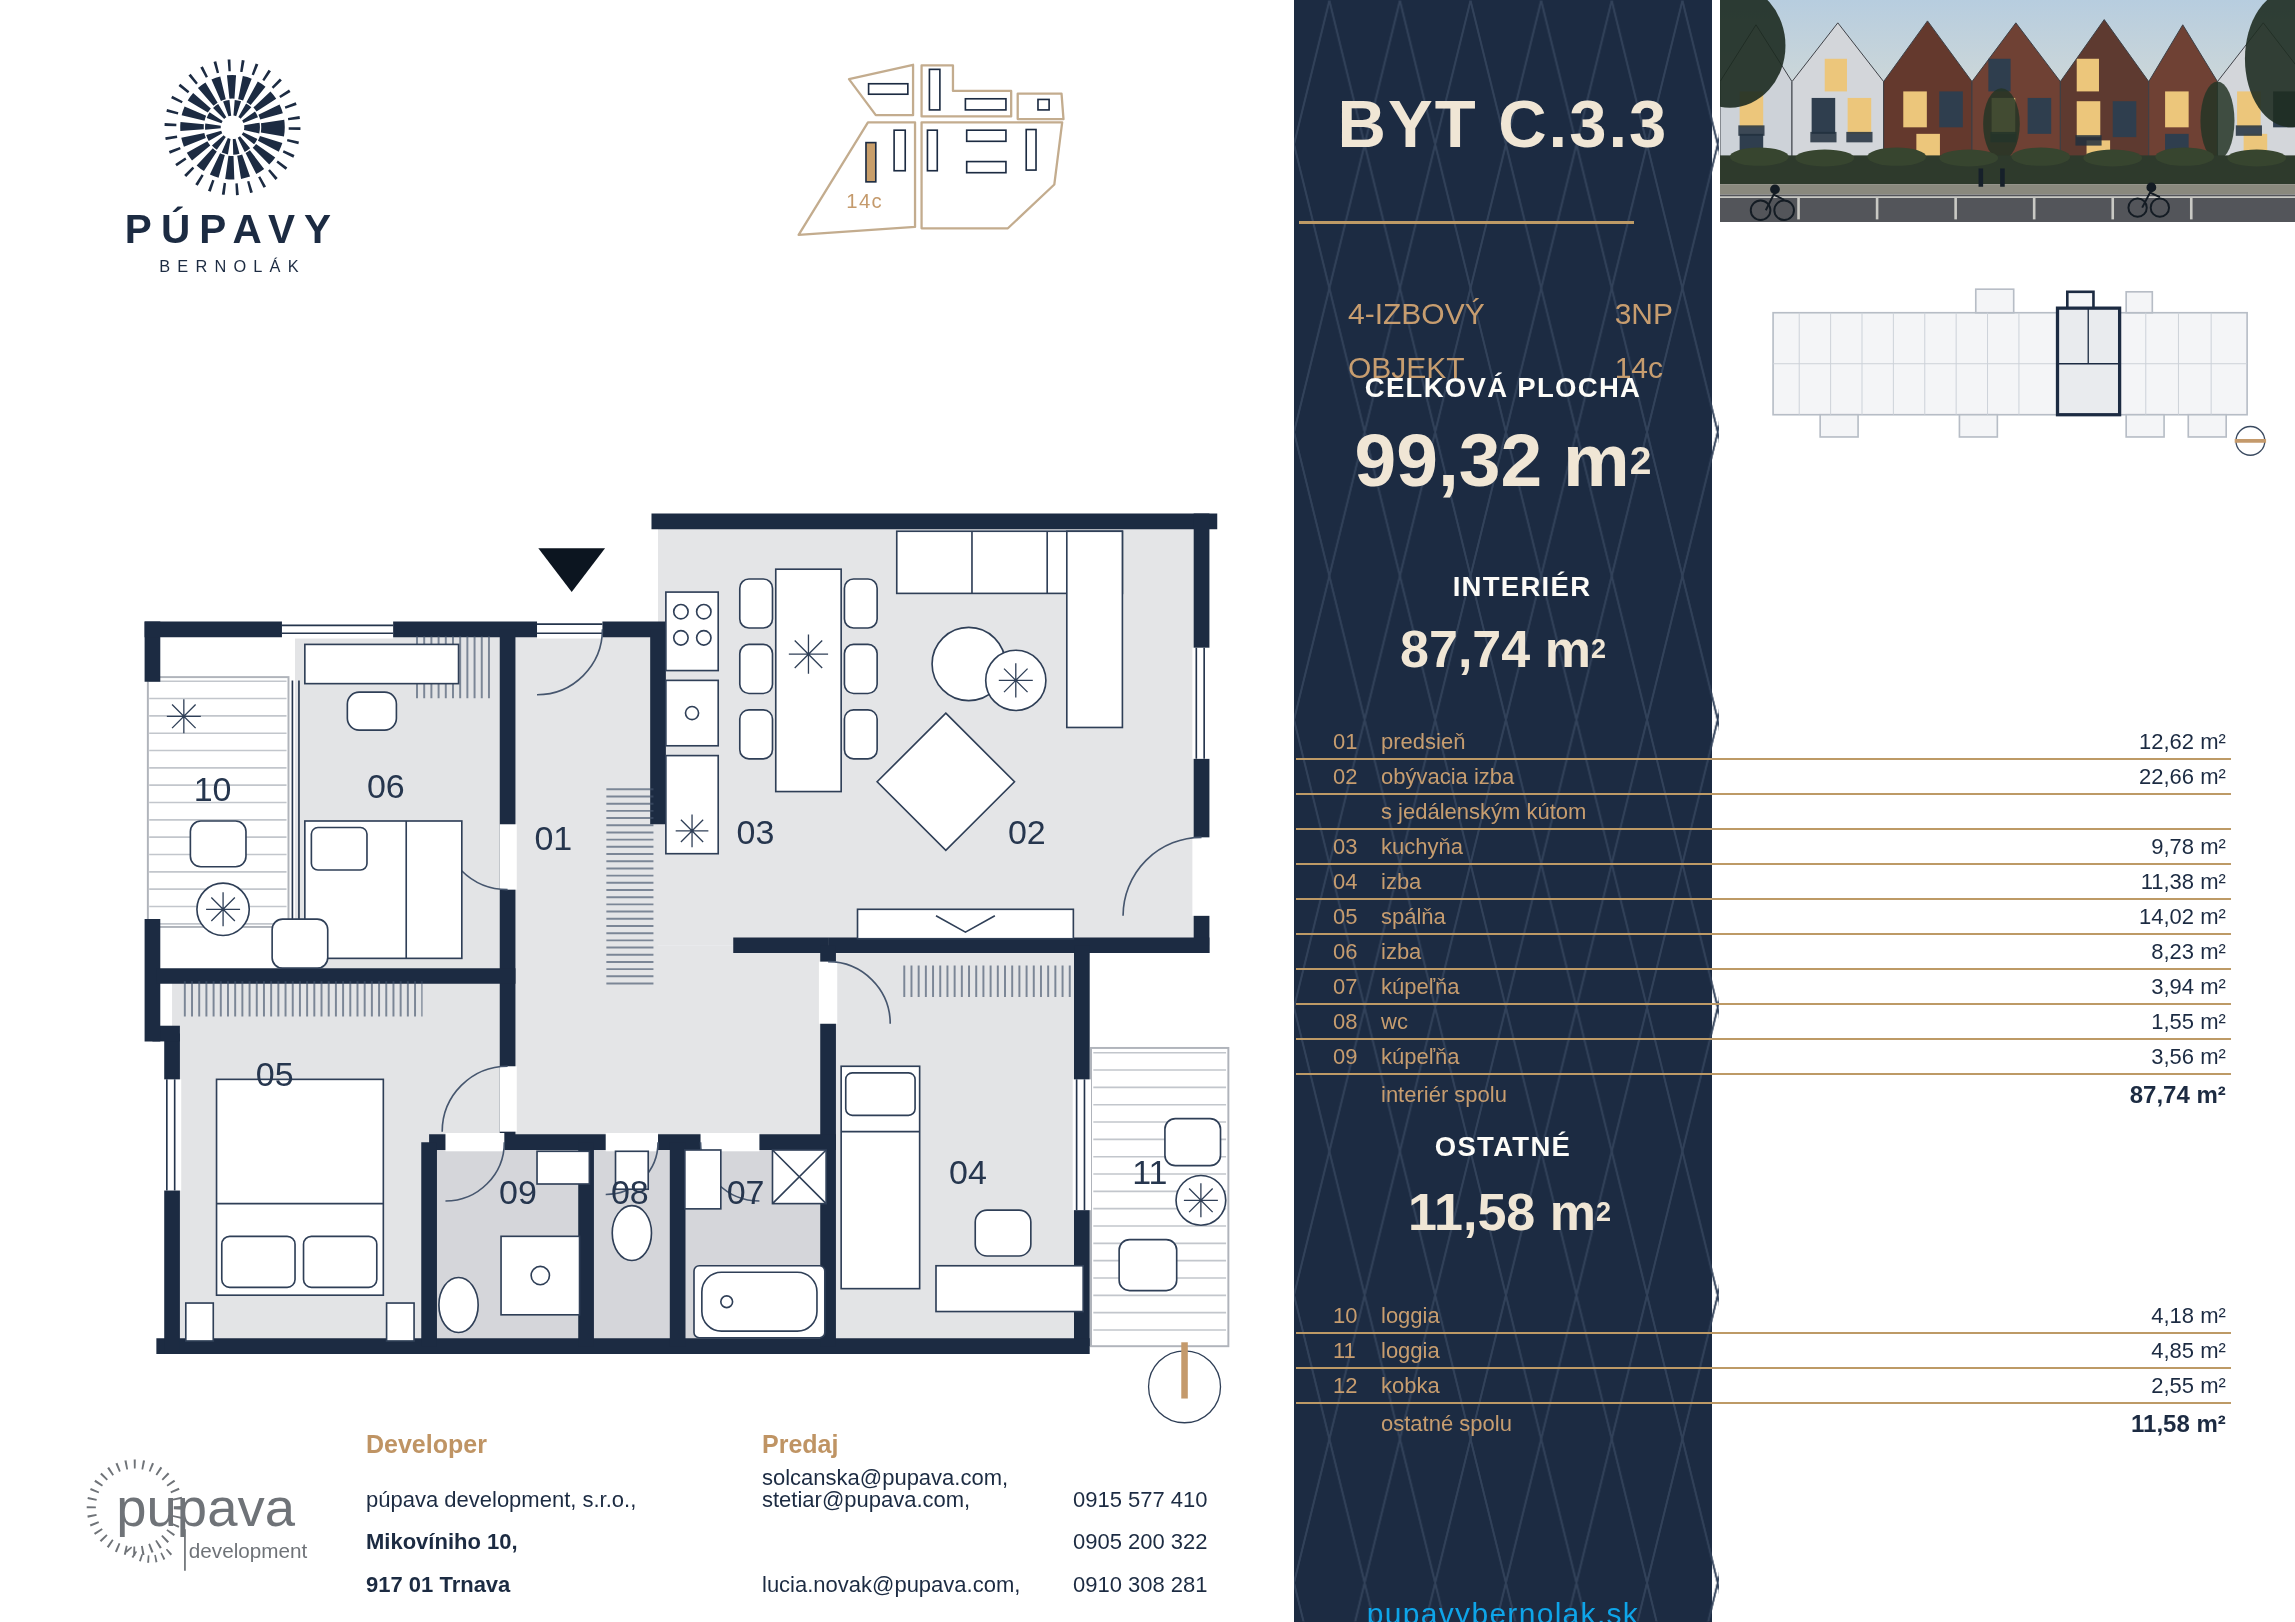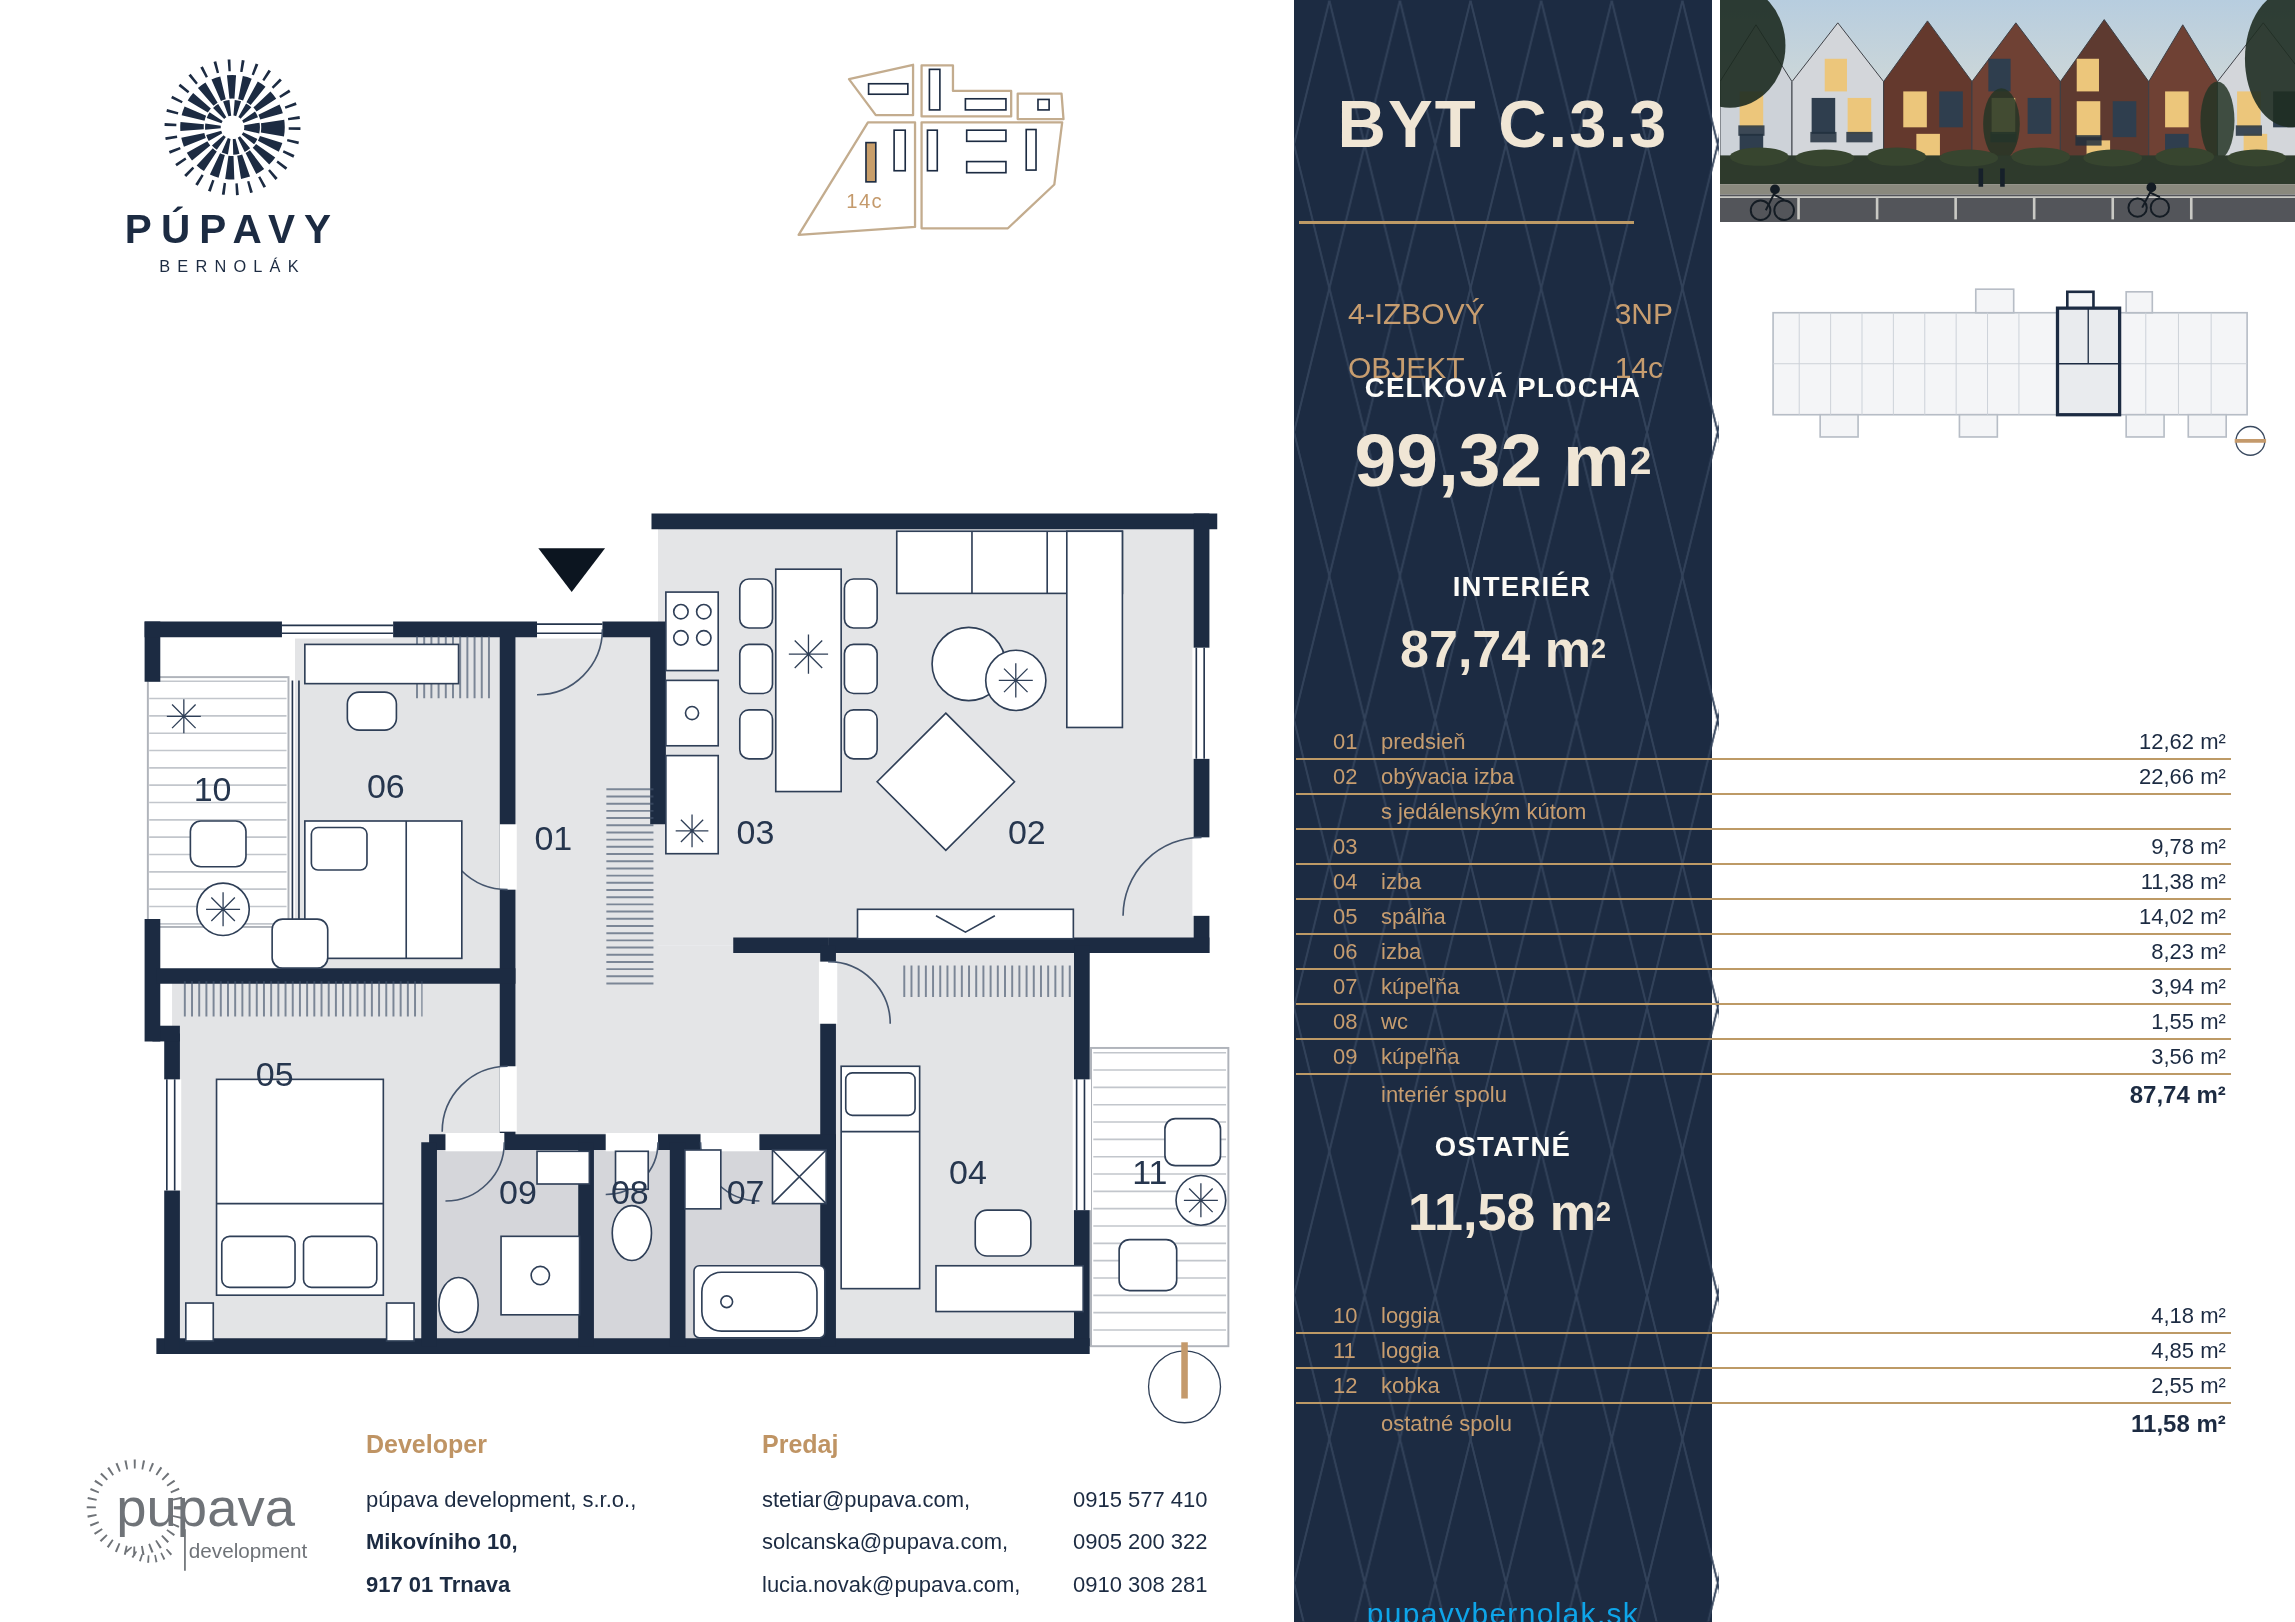--- a/index.html
+++ b/index.html
@@ -272,21 +272,21 @@
   </svg>
 
   <div class="c-head" style="left:366px;top:1430px">Developer</div>
   <div class="c-line" style="left:366px;top:1487px">púpava development, s.r.o.,</div>
   <div class="c-line c-bold" style="left:366px;top:1529px">Mikovíniho 10,</div>
   <div class="c-line c-bold" style="left:366px;top:1572px">917 01 Trnava</div>
 
   <div class="c-head" style="left:762px;top:1430px">Predaj</div>
   <div class="c-line" style="left:762px;top:1487px">stetiar@pupava.com,</div>
   <div class="c-line" style="left:1073px;top:1487px">0915 577 410</div>
-  <div class="c-line" style="left:762px;top:1529px">solcanska@pupava.com,</div>
+  <div class="c-line" style="left:762px;top:1465px">solcanska@pupava.com,</div>
   <div class="c-line" style="left:1073px;top:1529px">0905 200 322</div>
   <div class="c-line" style="left:762px;top:1572px">lucia.novak@pupava.com,</div>
   <div class="c-line" style="left:1073px;top:1572px">0910 308 281</div>
 
   <div class="panel">
     <svg class="pattern" width="425" height="1622" viewBox="0 0 650 2479">
       <defs>
         <path id="dshape" d="M54 0 L108 220 L54 440 L0 220 Z" fill="none" stroke="#32425a" stroke-width="2.5"></path>
         <pattern id="pDiam" width="108" height="440" patternUnits="userSpaceOnUse">
           <use href="#dshape"></use>
@@ -334,20 +334,21 @@
         <span class="lbl">obývacia izba</span>
         <span class="val">22,66 m²</span>
       </div>
       <div class="arow">
         <span class="num"></span>
         <span class="lbl">s jedálenským kútom</span>
         <span class="val"></span>
       </div>
       <div class="arow">
         <span class="num">03</span>
+        <span class="lbl">kuchyňa</span>
         <span class="val">9,78 m²</span>
       </div>
       <div class="arow">
         <span class="num">04</span>
         <span class="lbl">izba</span>
         <span class="val">11,38 m²</span>
       </div>
       <div class="arow">
         <span class="num">05</span>
         <span class="lbl">spálňa</span>

